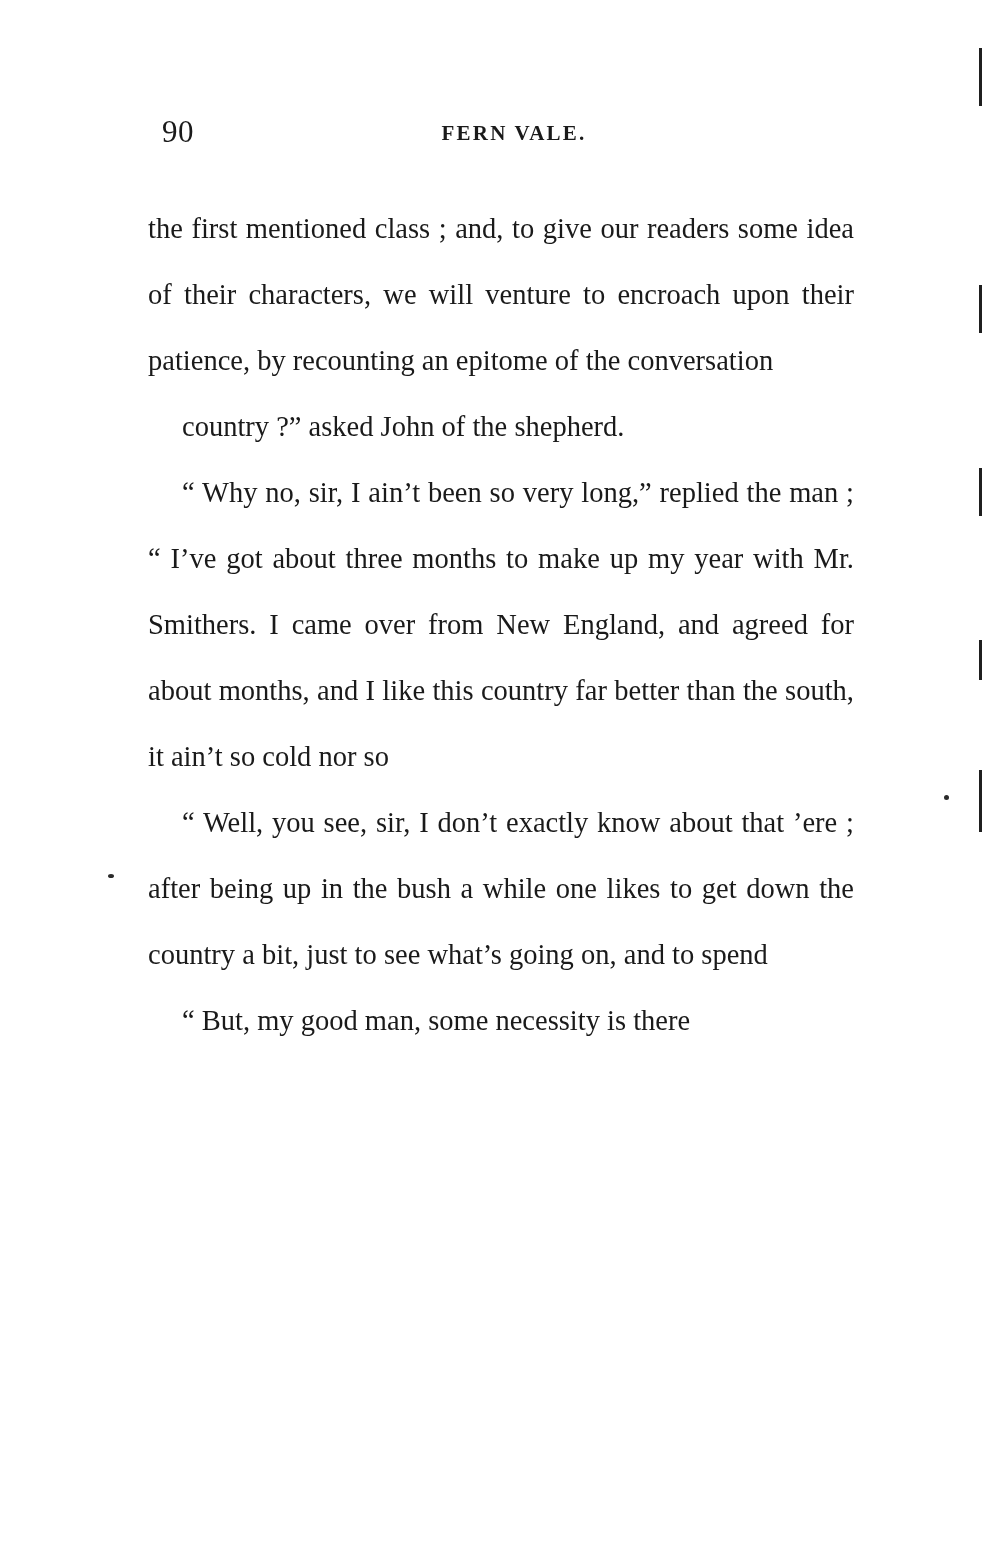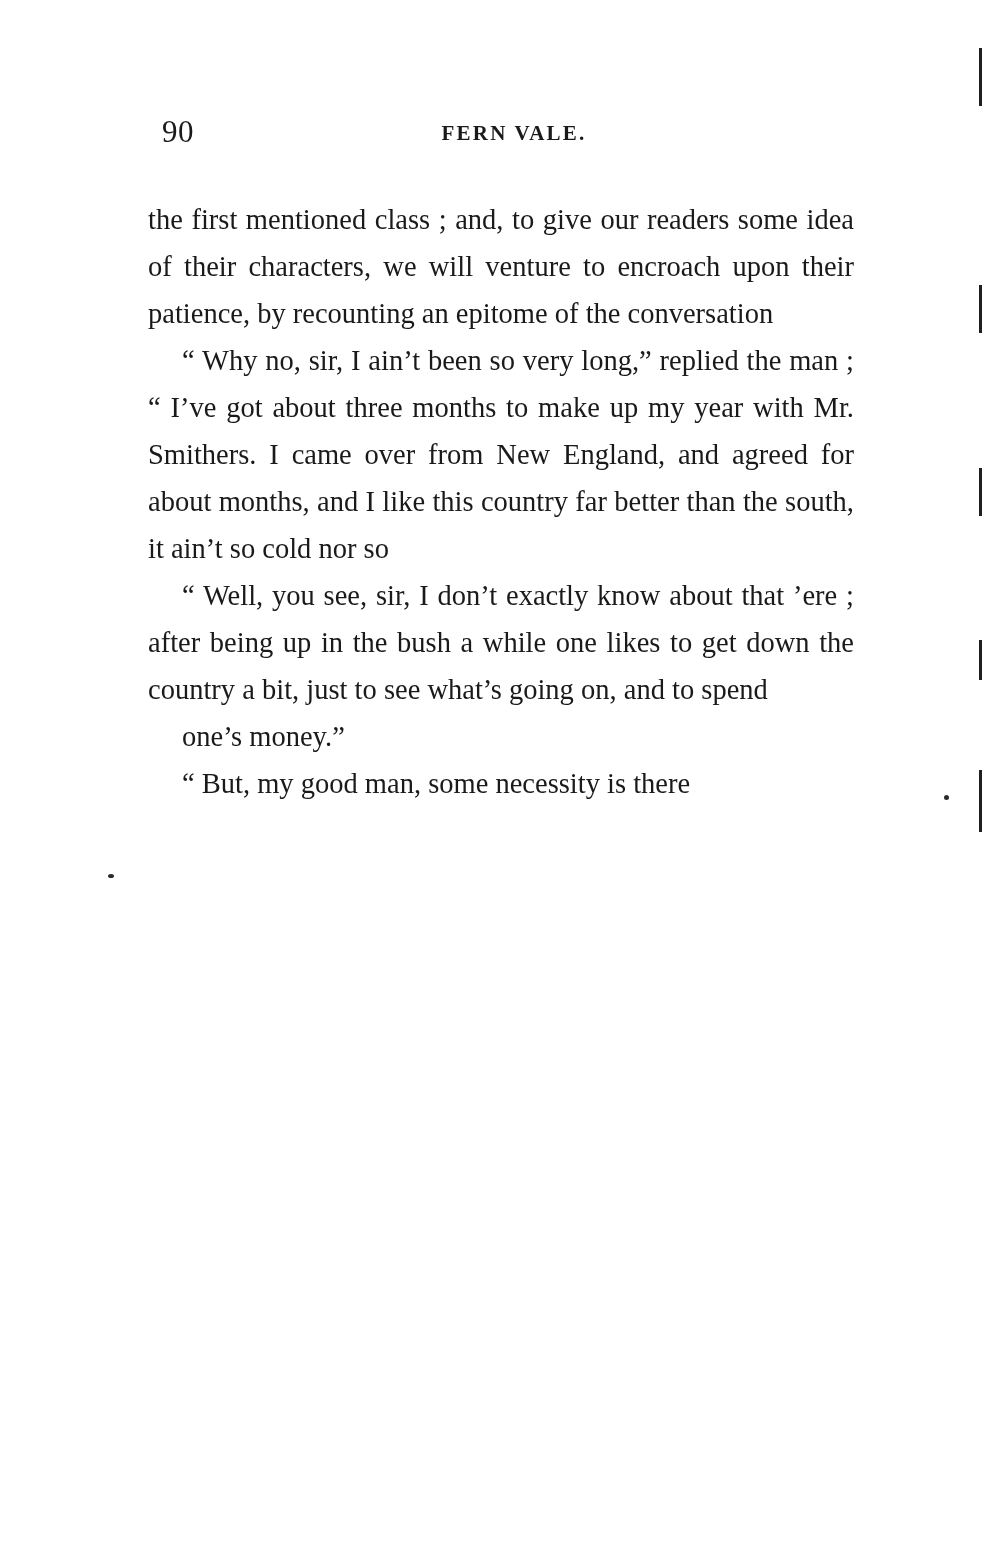--- a/index.html
+++ b/index.html
@@ -47,21 +47,21 @@
   
   .textblock {
     position: absolute;
     top: 196px;
     left: 148px;
     width: 706px;
   }
   .para {
     margin: 0;
     font-size: 28.5px;
-    line-height: 47px;
+    line-height: 66px;
     text-align: justify;
     text-justify: inter-word;
     text-indent: 0;
     -webkit-hyphens: none;
     hyphens: none;
   }
   .para.indent {
     text-indent: 34px;
   }
   
@@ -91,30 +91,30 @@
     <div class="running-head">FERN VALE.</div>
   </div>
 
   <div class="textblock">
 
     <p class="para">
       <span>the first mentioned class ; and, to give our readers some idea of their characters, we will venture to encroach upon their patience, by recounting an epitome of the conversation</span>
     </p>
 
     <p class="para indent">
+      <span class="lastline">country ?” asked John of the shepherd.</span>
     </p>
 
     <p class="para indent">
       <span>“ Why no, sir, I ain’t been so very long,” replied the man ; “ I’ve got about three months to make up my year with Mr. Smithers. I came over from New England, and agreed for about months, and I like this country far better than the south, it ain’t so cold nor so</span>
     </p>
 
 
     <p class="para indent">
       <span>“ Well, you see, sir, I don’t exactly know about that ’ere ; after being up in the bush a while one likes to get down the country a bit, just to see what’s going on, and to spend</span>
-      <span class="lastline">one’s money.”</span>
     </p>
 
     <p class="para indent">
       <span class="lastline">“ But, my good man, some necessity is there</span>
     </p>
 
   </div>
 
   <div class="edge-mark" style="right:18px; top:48px; height:58px;"></div>
   <div class="edge-mark" style="right:18px; top:285px; height:48px;"></div>

